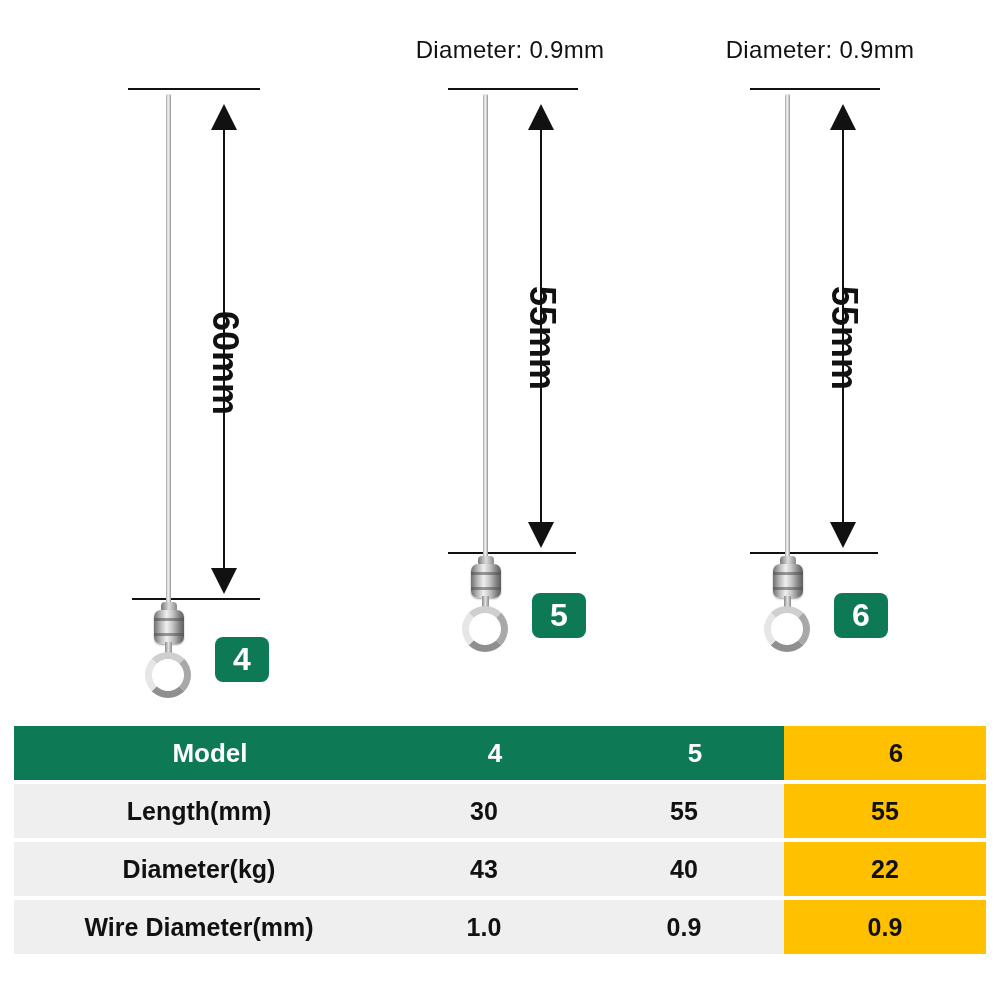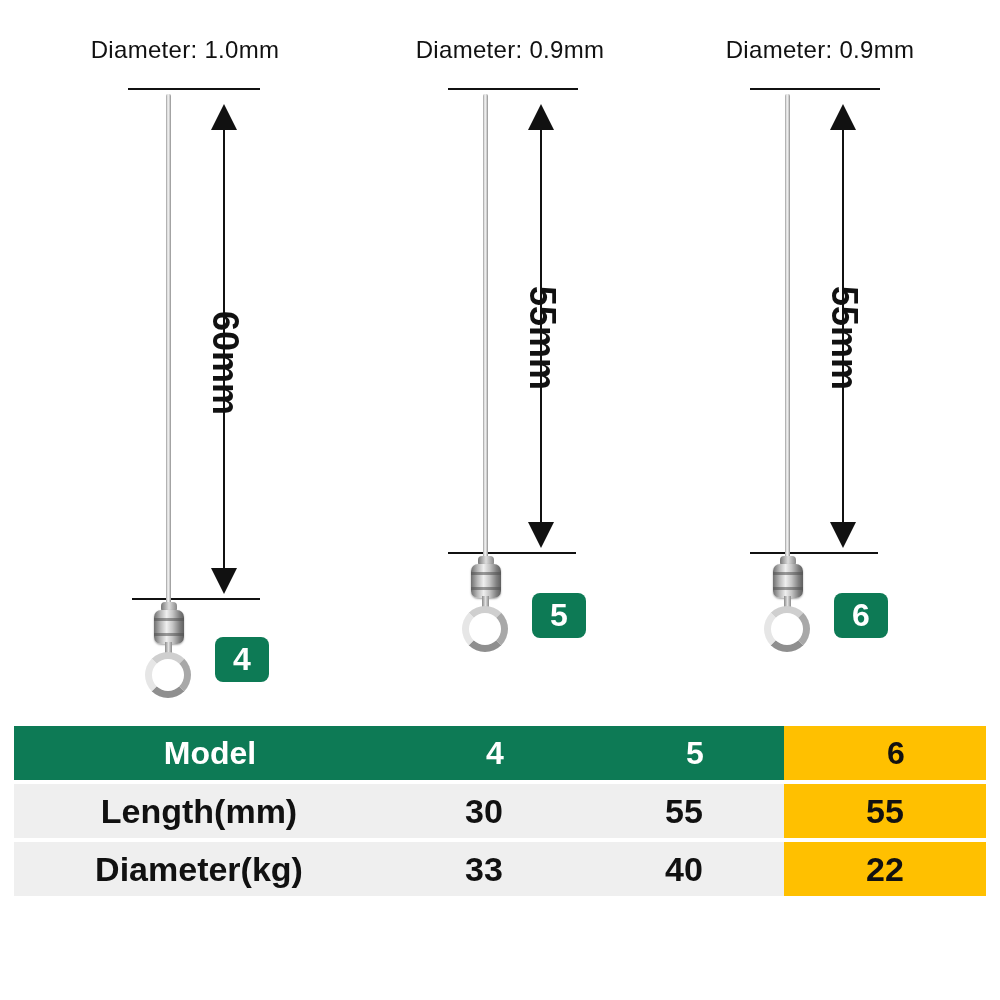--- a/index.html
+++ b/index.html
@@ -124,31 +124,31 @@
     position:absolute;
     left:14px;
     top:722px;
     width:972px;
     border-collapse:separate;
     border-spacing:0 4px;
     table-layout:fixed;
   }
   .spec-table td{
     height:52px;
-    font-size:34px;
+    font-size:25px;
     font-weight:700;
     text-align:center;
     vertical-align:middle;
     background:#efefef;
   }
   .spec-table tr.head td{
     background:#0d7a55;
     color:#ffffff;
     font-weight:600;
-    font-size:32px;
+    font-size:26px;
     padding-left:23px;
   }
   .spec-table td.c-label{ text-align:center; }
   .spec-table td.c-hi{
     background:#ffc000;
     color:#111;
   }
   .spec-table tr.head td.c-hi{
     background:#ffc000;
     color:#111;
@@ -157,21 +157,20 @@
   .col-label{width:370px;}
   .col-v{width:200px;}
   .col-hi{width:202px;}
 </style>
 </head>
 <body>
 
 <div class="diagram">
 
   <div class="panel" style="left:20px;width:330px;">
-    <div class="dim-label">Diameter: 1.0mm</div>
     <div class="tick" style="left:108px;top:88px;width:132px;"></div>
     <div class="tick" style="left:112px;top:598px;width:128px;"></div>
 
     <div class="wire" style="left:146px;top:94px;height:540px;"></div>
 
     <div class="arrow-line" style="left:203px;top:110px;height:478px;"></div>
     <div class="arrow-head up" style="left:191px;top:104px;"></div>
     <div class="arrow-head down" style="left:191px;top:568px;"></div>
     <div class="length-text" style="left:170px;top:325px;width:70px;text-align:center;">60mm</div>
 
@@ -239,18 +238,24 @@
       <td class="c-hi">6</td>
     </tr>
     <tr>
       <td class="c-label">Length(mm)</td>
       <td>30</td>
       <td>55</td>
       <td class="c-hi">55</td>
     </tr>
     <tr>
       <td class="c-label">Diameter(kg)</td>
-      <td>33</td>
+      <td>43</td>
       <td>40</td>
       <td class="c-hi">22</td>
     </tr>
+    <tr>
+      <td class="c-label">Wire Diameter(mm)</td>
+      <td>1.0</td>
+      <td>0.9</td>
+      <td class="c-hi">0.9</td>
+    </tr>
   </tbody>
 </table>
 
 </body></html>

